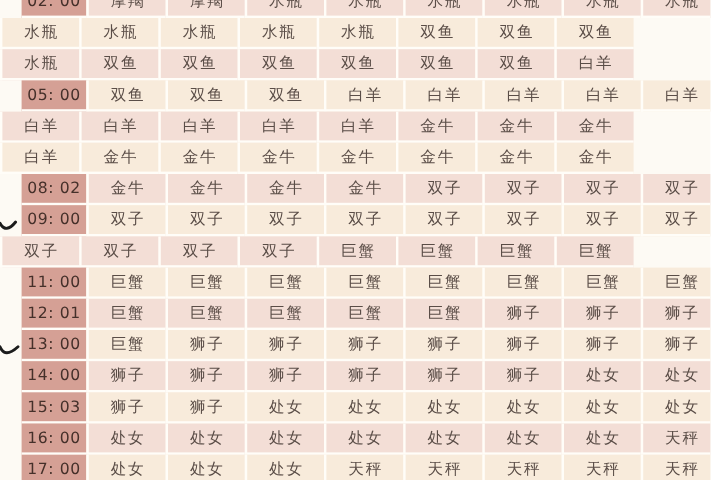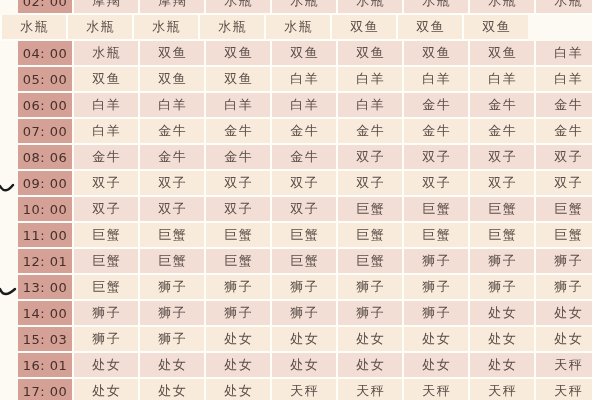--- a/index.html
+++ b/index.html
@@ -84,21 +84,20 @@
         <div class="scell">水瓶</div>
         <div class="scell">水瓶</div>
         <div class="scell">水瓶</div>
         <div class="scell">水瓶</div>
         <div class="scell">水瓶</div>
         <div class="scell">双鱼</div>
         <div class="scell">双鱼</div>
         <div class="scell">双鱼</div>
       </div>
       <div class="zrow even">
-        <div class="tcell">04: 00</div>
         <div class="scell">水瓶</div>
         <div class="scell">双鱼</div>
         <div class="scell">双鱼</div>
         <div class="scell">双鱼</div>
         <div class="scell">双鱼</div>
         <div class="scell">双鱼</div>
         <div class="scell">双鱼</div>
         <div class="scell">白羊</div>
       </div>
       <div class="zrow odd">
@@ -106,43 +105,41 @@
         <div class="scell">双鱼</div>
         <div class="scell">双鱼</div>
         <div class="scell">双鱼</div>
         <div class="scell">白羊</div>
         <div class="scell">白羊</div>
         <div class="scell">白羊</div>
         <div class="scell">白羊</div>
         <div class="scell">白羊</div>
       </div>
       <div class="zrow even">
-        <div class="tcell">06: 00</div>
-        <div class="scell">白羊</div>
-        <div class="scell">白羊</div>
-        <div class="scell">白羊</div>
-        <div class="scell">白羊</div>
-        <div class="scell">白羊</div>
-        <div class="scell">金牛</div>
-        <div class="scell">金牛</div>
-        <div class="scell">金牛</div>
-      </div>
-      <div class="zrow odd">
-        <div class="tcell">07: 00</div>
-        <div class="scell">白羊</div>
-        <div class="scell">金牛</div>
-        <div class="scell">金牛</div>
-        <div class="scell">金牛</div>
-        <div class="scell">金牛</div>
-        <div class="scell">金牛</div>
-        <div class="scell">金牛</div>
-        <div class="scell">金牛</div>
-      </div>
-      <div class="zrow even">
-        <div class="tcell">08: 06</div>
+        <div class="scell">白羊</div>
+        <div class="scell">白羊</div>
+        <div class="scell">白羊</div>
+        <div class="scell">白羊</div>
+        <div class="scell">白羊</div>
+        <div class="scell">金牛</div>
+        <div class="scell">金牛</div>
+        <div class="scell">金牛</div>
+      </div>
+      <div class="zrow odd">
+        <div class="scell">白羊</div>
+        <div class="scell">金牛</div>
+        <div class="scell">金牛</div>
+        <div class="scell">金牛</div>
+        <div class="scell">金牛</div>
+        <div class="scell">金牛</div>
+        <div class="scell">金牛</div>
+        <div class="scell">金牛</div>
+      </div>
+      <div class="zrow even">
+        <div class="tcell">08: 02</div>
         <div class="scell">金牛</div>
         <div class="scell">金牛</div>
         <div class="scell">金牛</div>
         <div class="scell">金牛</div>
         <div class="scell">双子</div>
         <div class="scell">双子</div>
         <div class="scell">双子</div>
         <div class="scell">双子</div>
       </div>
       <div class="zrow odd">
@@ -150,21 +147,20 @@
         <div class="scell">双子</div>
         <div class="scell">双子</div>
         <div class="scell">双子</div>
         <div class="scell">双子</div>
         <div class="scell">双子</div>
         <div class="scell">双子</div>
         <div class="scell">双子</div>
         <div class="scell">双子</div>
       </div>
       <div class="zrow even">
-        <div class="tcell">10: 00</div>
         <div class="scell">双子</div>
         <div class="scell">双子</div>
         <div class="scell">双子</div>
         <div class="scell">双子</div>
         <div class="scell">巨蟹</div>
         <div class="scell">巨蟹</div>
         <div class="scell">巨蟹</div>
         <div class="scell">巨蟹</div>
       </div>
       <div class="zrow odd">
@@ -216,21 +212,21 @@
         <div class="scell">狮子</div>
         <div class="scell">狮子</div>
         <div class="scell">处女</div>
         <div class="scell">处女</div>
         <div class="scell">处女</div>
         <div class="scell">处女</div>
         <div class="scell">处女</div>
         <div class="scell">处女</div>
       </div>
       <div class="zrow even">
-        <div class="tcell">16: 01</div>
+        <div class="tcell">16: 00</div>
         <div class="scell">处女</div>
         <div class="scell">处女</div>
         <div class="scell">处女</div>
         <div class="scell">处女</div>
         <div class="scell">处女</div>
         <div class="scell">处女</div>
         <div class="scell">处女</div>
         <div class="scell">天秤</div>
       </div>
       <div class="zrow odd">

